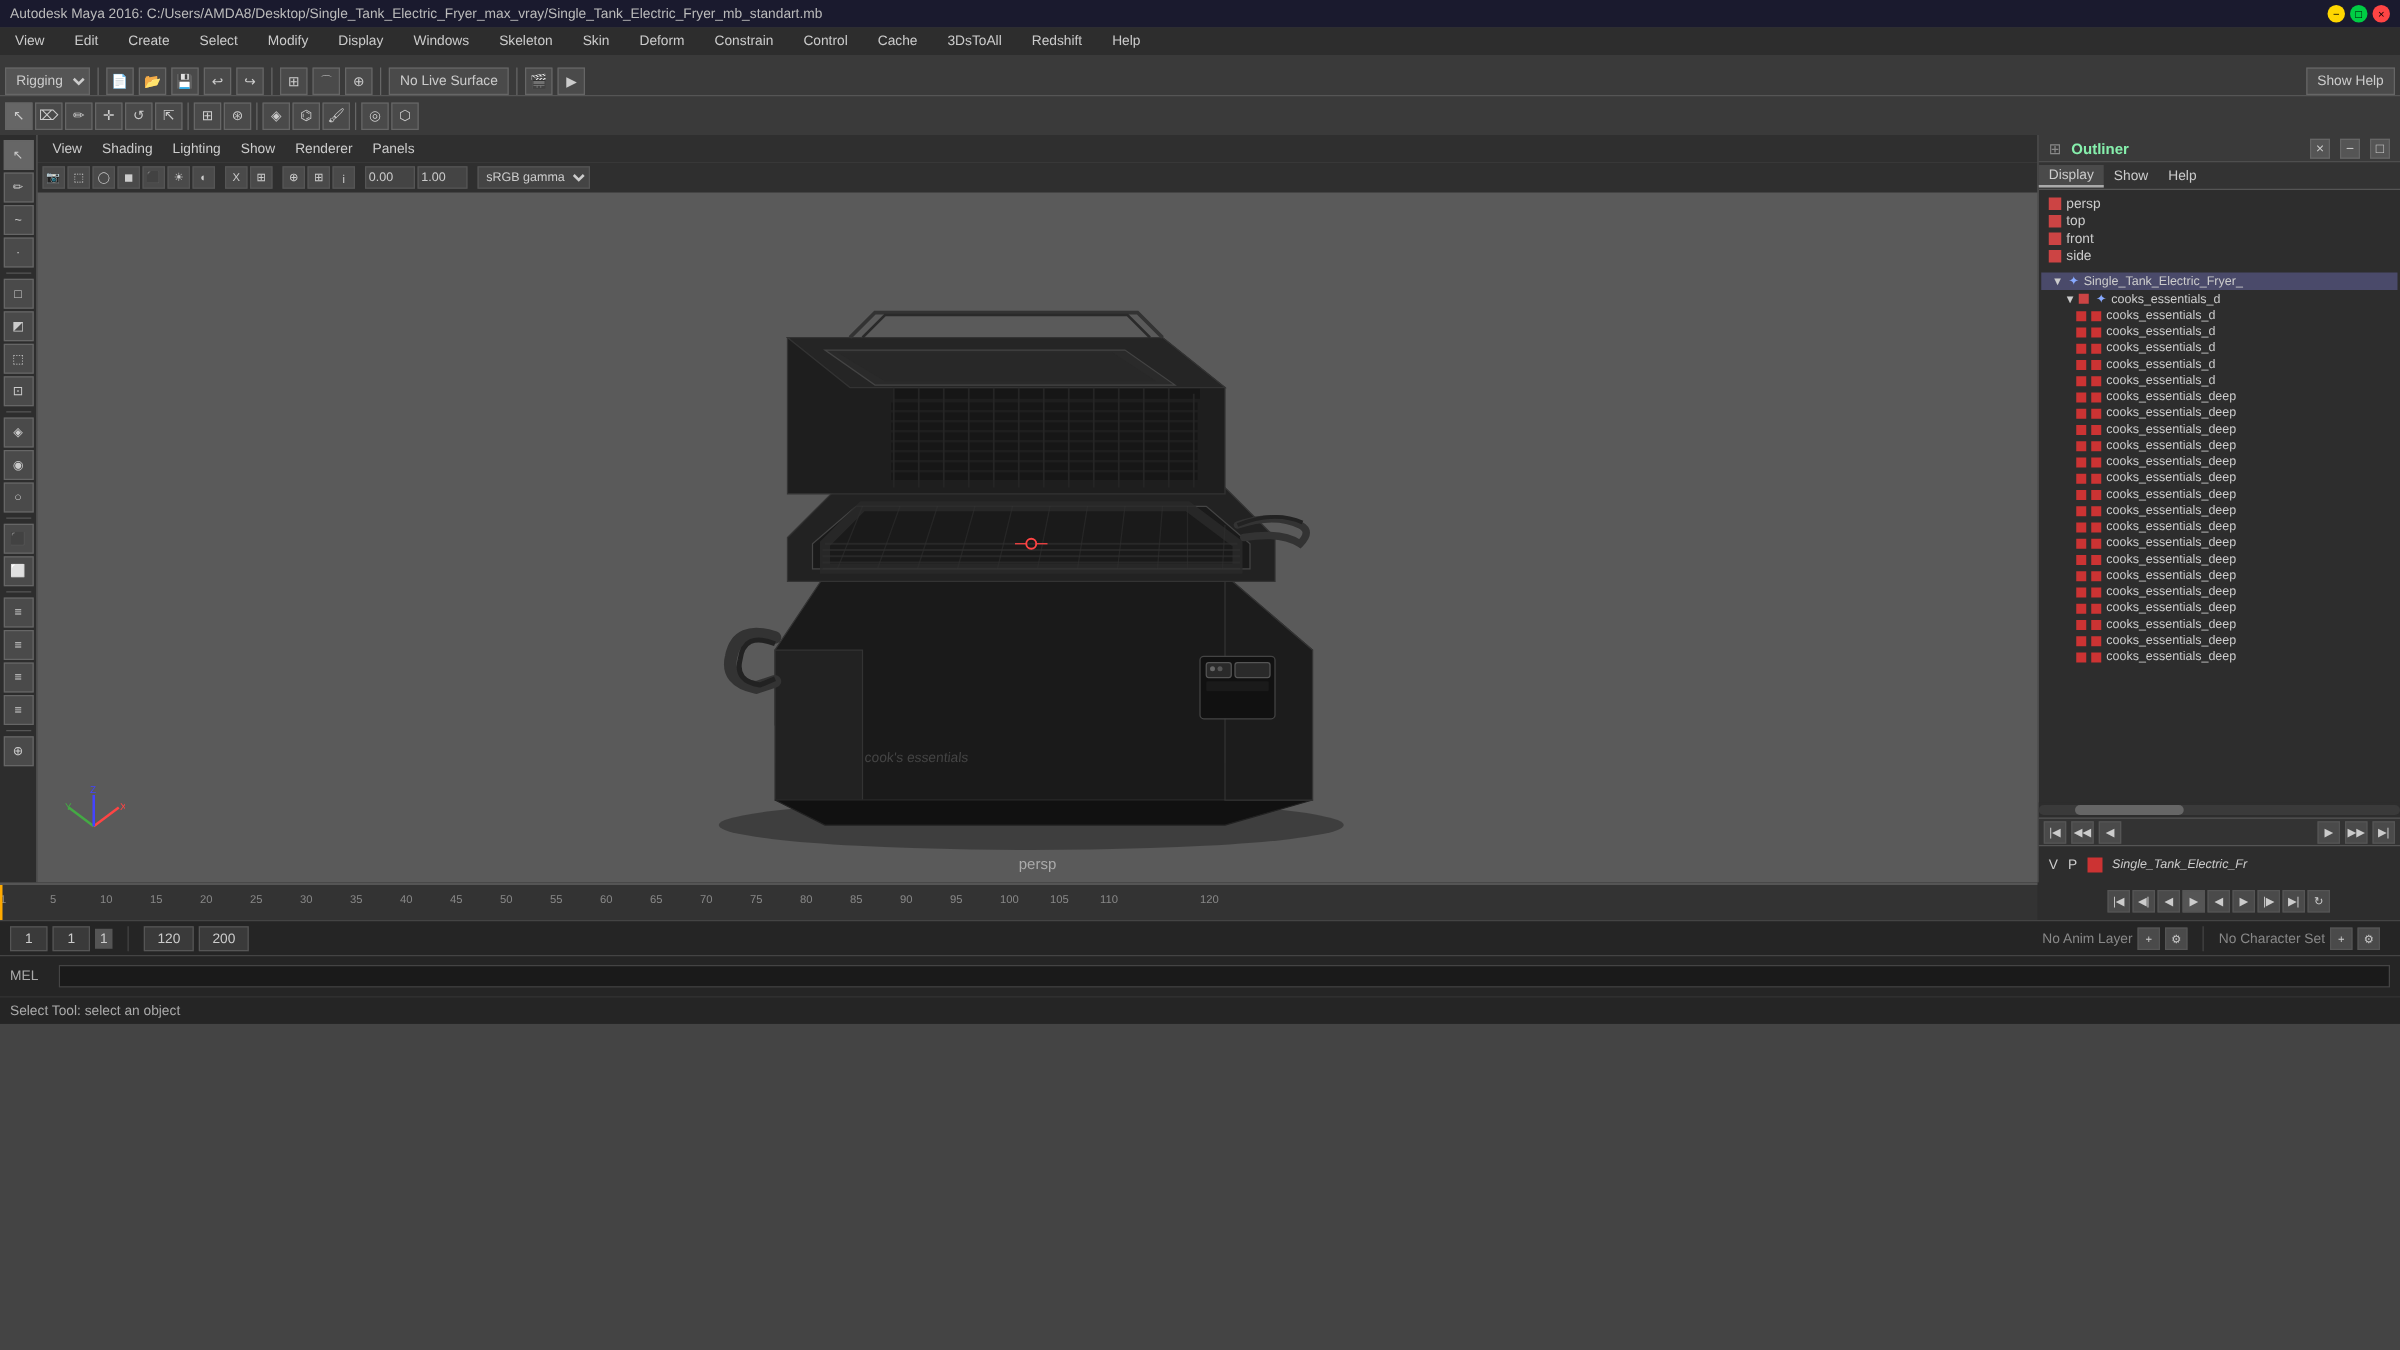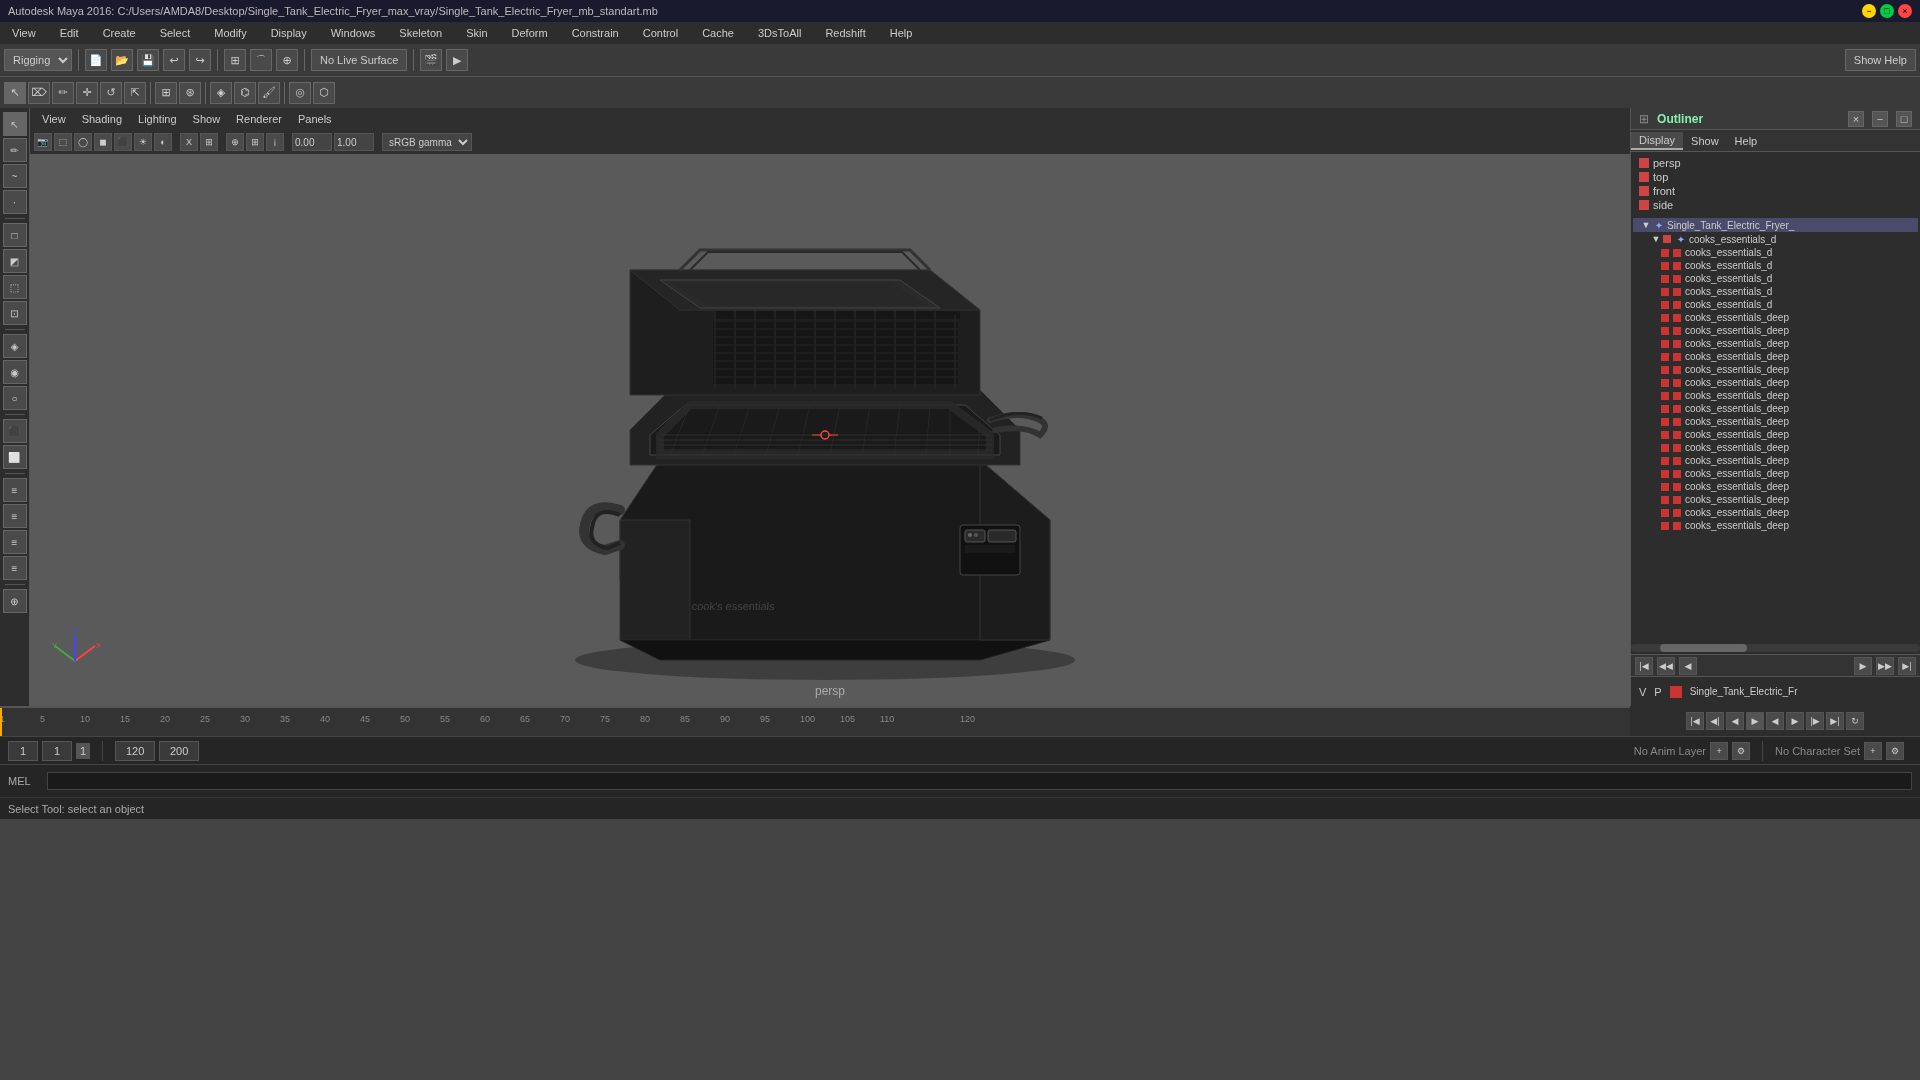--- a/index.html
+++ b/index.html
@@ -20,21 +20,21 @@
     
     #menu-bar {
       width: 100%; height: 22px; background: #2d2d2d;
       display: flex; align-items: center; padding: 0 8px; gap: 16px;
     }
     #menu-bar .menu-item { color: #cccccc; font-size: 11px; cursor: pointer; padding: 2px 4px; }
 
     
     #toolbar1 {
       width: 100%; height: 32px; background: #3a3a3a;
-      display: flex; align-items: center; padding: 0 4px; gap: 4px;
+      display: flex; align-items: flex-end; padding: 0 4px; gap: 4px;
     }
     .toolbar-select {
       background: #555; color: #ccc; border: 1px solid #666; padding: 2px 4px; font-size: 11px; height: 22px;
     }
     .toolbar-btn {
       background: #4a4a4a; border: 1px solid #666; color: #ccc;
       width: 22px; height: 22px; cursor: pointer; display: flex; align-items: center; justify-content: center; font-size: 11px;
     }
     .toolbar-separator { width: 1px; height: 22px; background: #666; margin: 0 2px; }
     .live-surface-btn {
@@ -669,21 +669,21 @@
       <div style="flex:1"></div>
       <div class="pb-btn">▶</div>
       <div class="pb-btn">▶▶</div>
       <div class="pb-btn">▶|</div>
     </div>
 
     <div id="vp-section">
       <span class="vp-label">V</span>
       <span class="vp-label">P</span>
       <span class="vp-color"></span>
-      <span class="vp-label" style="font-size:10px;">Single_Tank_Electric_Fr</span>
+      <span class="vp-label" style="font-size:10px;font-style:italic;">Single_Tank_Electric_Fr</span>
     </div>
   </div>
 
 </div>
 
 <div id="bottom-section">
 
   <div style="display:flex; height:30px;">
     <div id="timeline-numbers" style="flex:1; position:relative; background:#333; border-top:2px solid #555; overflow:hidden;">
 

